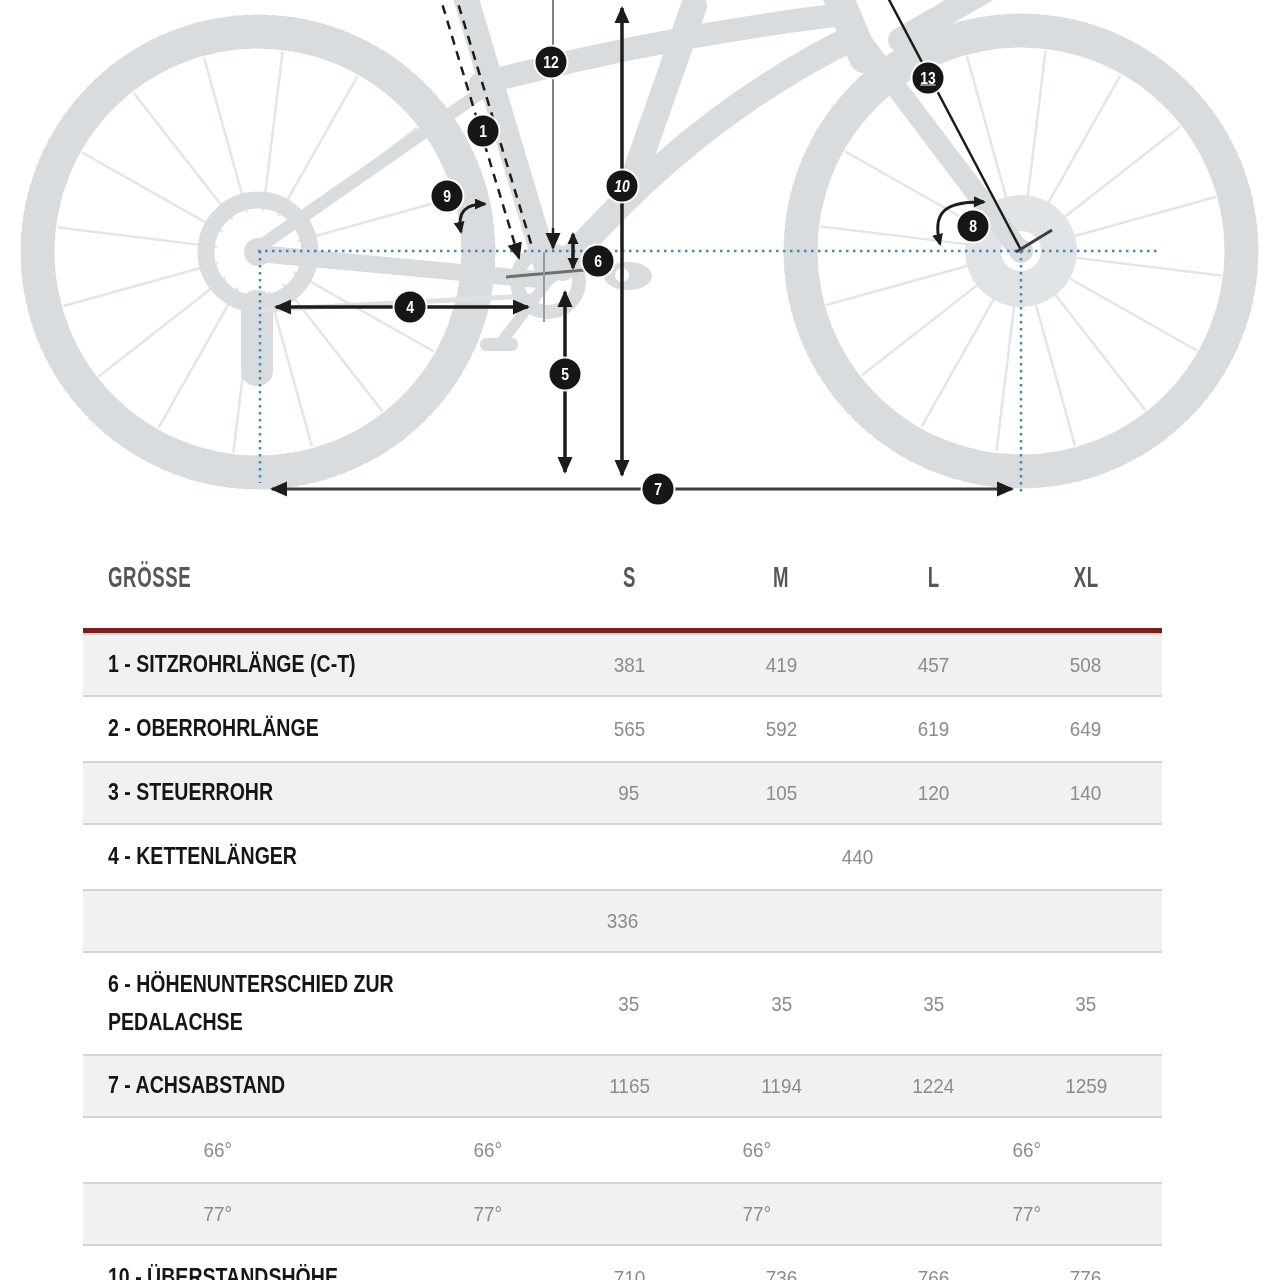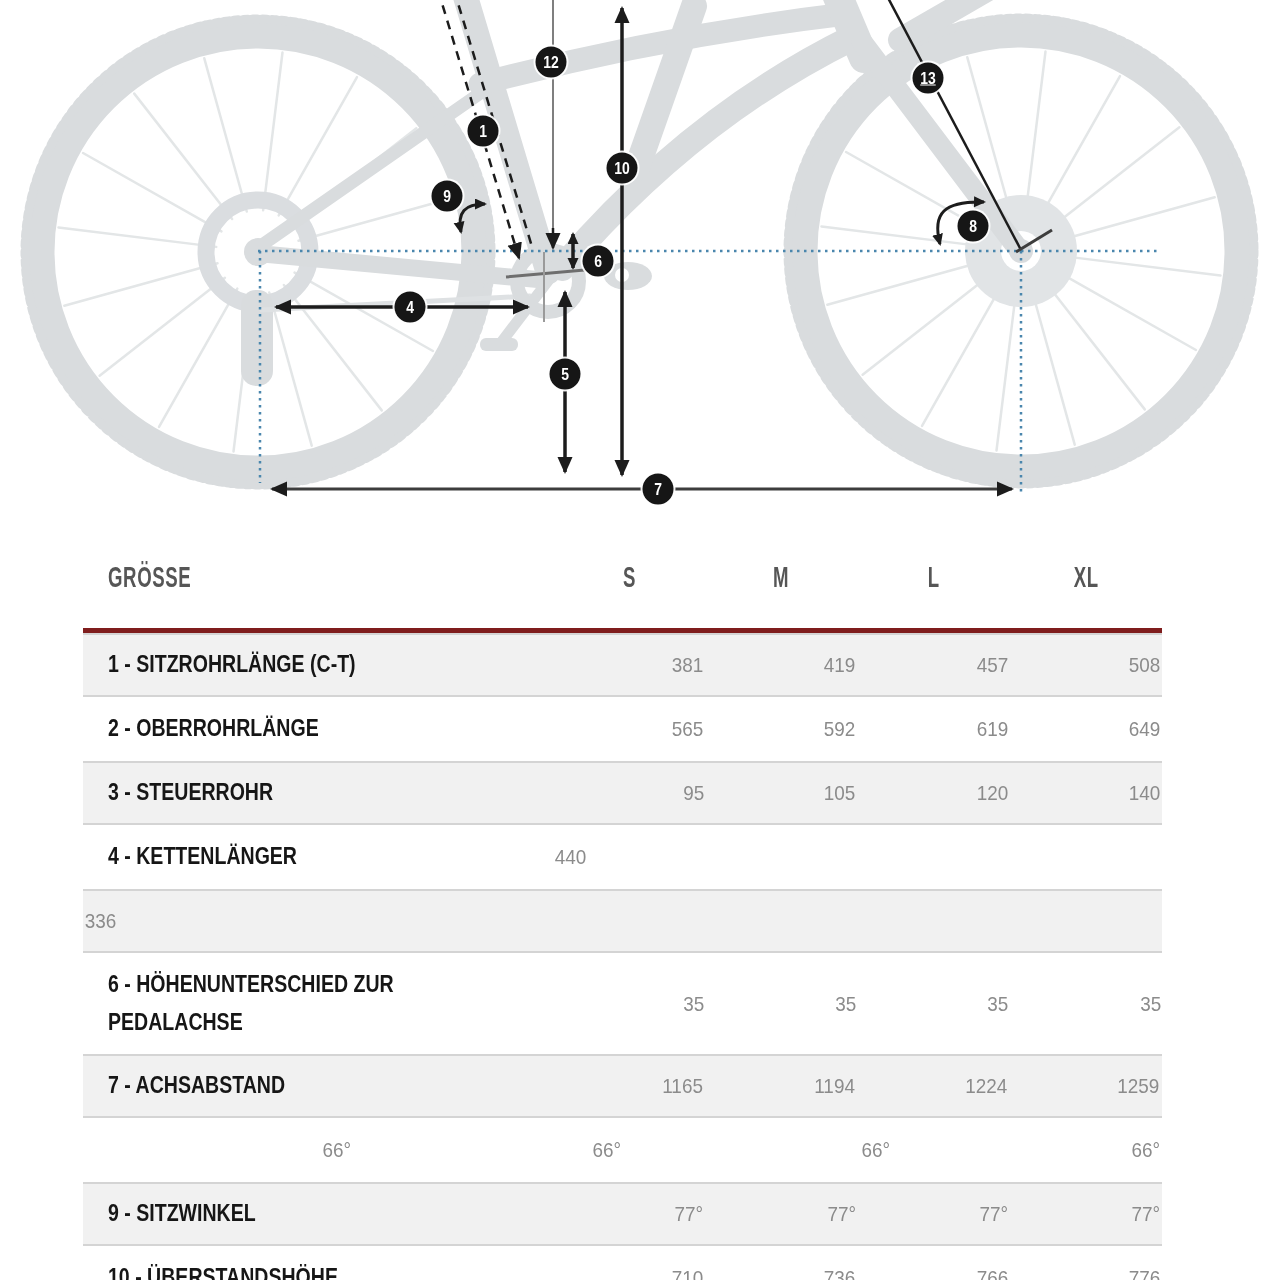--- a/index.html
+++ b/index.html
@@ -20,23 +20,23 @@
   .thead .col{flex:1;text-align:center;}
   .hd{display:inline-block;font-weight:bold;font-size:30px;color:#565656;
       letter-spacing:1px;transform:scaleX(.62);transform-origin:0 50%;}
   .thead .col .hd{transform-origin:50% 50%;}
   .row{display:flex;min-height:64px;align-items:center;box-sizing:border-box;}
   .row.gray{background:#f1f1f1;border-top:2px solid #d4d4d4;border-bottom:2px solid #d4d4d4;}
   .row.tall{min-height:101px;}
   .row .lbl{width:470px;padding-left:25px;box-sizing:border-box;}
   .row .lbl span{display:inline-block;font-weight:bold;font-size:23px;color:#161616;
                  line-height:1.65;transform:scaleX(.85);transform-origin:0 50%;}
-  .row .val{flex:1;text-align:right;}
+  .row .val{flex:1;text-align:center;}
   .row .val span{display:inline-block;font-size:21px;color:#8b8b8b;transform:scaleX(.9);}
-  .row .valspan{flex:1;text-align:left;}
+  .row .valspan{flex:1;text-align:center;}
   .row .valspan span{display:inline-block;font-size:21px;color:#8b8b8b;transform:scaleX(.9);}
 </style>
 </head>
 <body>
 
 <div class="page">
 
   <div class="diagram">
     <svg width="1280" height="545" viewBox="0 0 1280 545">
       <defs>
@@ -171,21 +171,21 @@
         </div>
         <div class="badge" style="left: 658px; top: 489px;">
           <span>7</span>
         </div>
         <div class="badge" style="left: 973px; top: 226px;">
           <span>8</span>
         </div>
         <div class="badge" style="left: 447px; top: 196px;">
           <span>9</span>
         </div>
-        <div class="badge" style="left: 622px; top: 168px;">
+        <div class="badge" style="left: 622px; top: 186px; font-style: italic;">
           <span>10</span>
         </div>
         <div class="badge" style="left: 551px; top: 62px;">
           <span>12</span>
         </div>
         <div class="badge" style="left: 928px; top: 78px; text-decoration: underline;">
           <span>13</span>
         </div>
       </div>
   </div>
@@ -244,21 +244,20 @@
           <div class="val"><span>1224</span></div>
           <div class="val"><span>1259</span></div>
         </div>
         <div class="row">
           <div class="val"><span>66°</span></div>
           <div class="val"><span>66°</span></div>
           <div class="val"><span>66°</span></div>
           <div class="val"><span>66°</span></div>
         </div>
         <div class="row gray">
-          <div class="lbl"><span>9 - SITZWINKEL</span></div>
           <div class="val"><span>77°</span></div>
           <div class="val"><span>77°</span></div>
           <div class="val"><span>77°</span></div>
           <div class="val"><span>77°</span></div>
         </div>
         <div class="row">
           <div class="lbl"><span>10 - ÜBERSTANDSHÖHE</span></div>
           <div class="val"><span>710</span></div>
           <div class="val"><span>736</span></div>
           <div class="val"><span>766</span></div>

